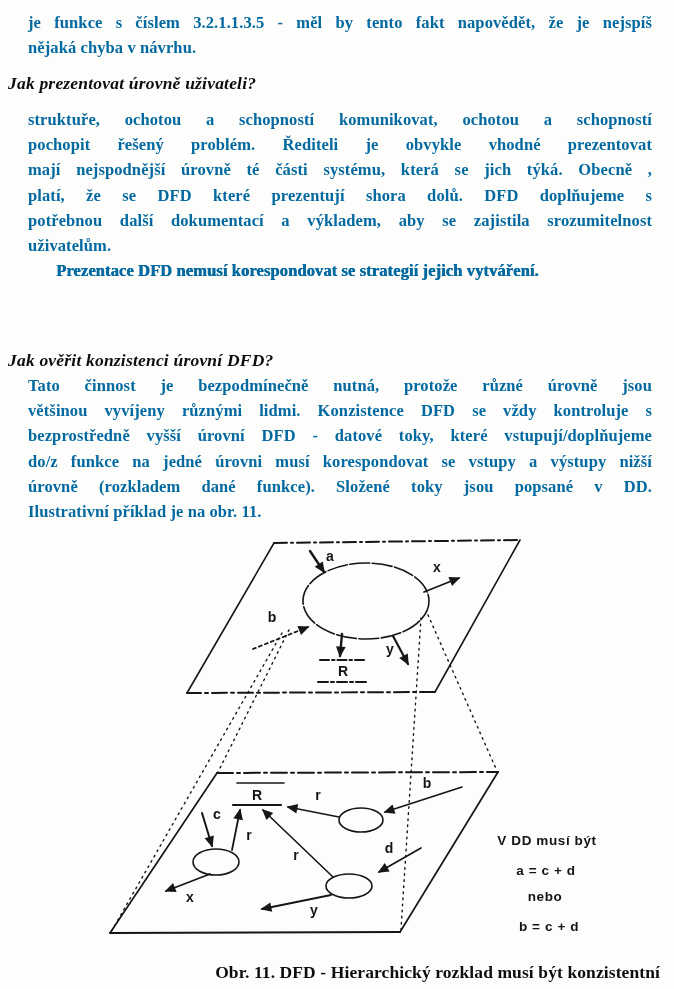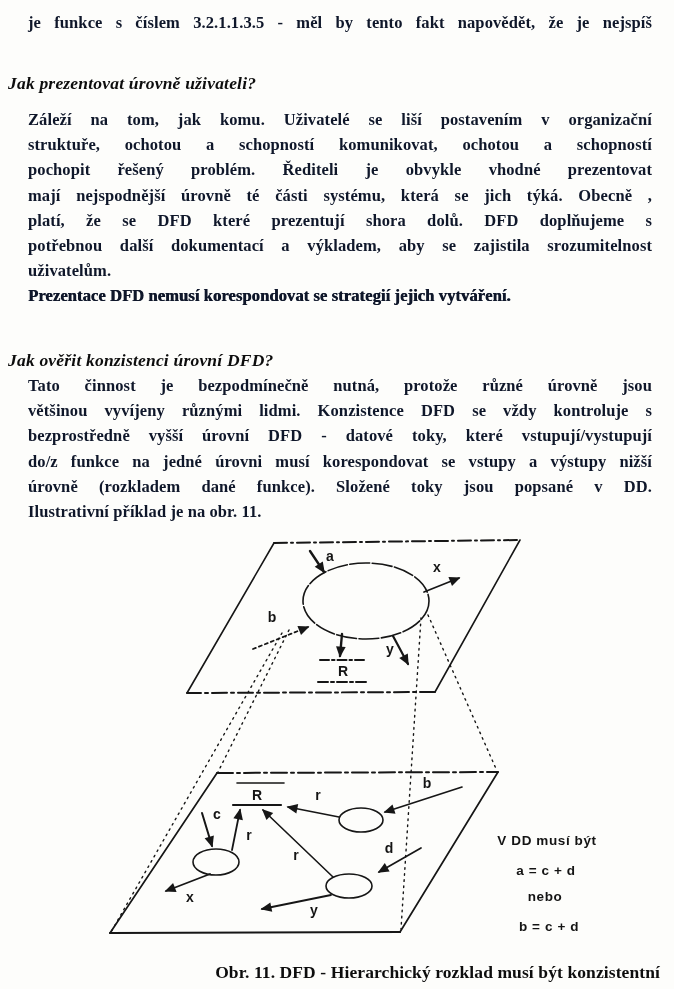--- a/index.html
+++ b/index.html
@@ -5,25 +5,25 @@
   html,body{margin:0;padding:0;}
   body{
     width:674px;height:989px;position:relative;overflow:hidden;
     background:#fdfdfb;color:#0d0d0d;
     font-family:"Liberation Serif", serif;
     -webkit-font-smoothing:antialiased;
   }
   .abs{position:absolute;}
   .bodytext{
     font-size:16.5px;line-height:25.2px;font-weight:700;
-    letter-spacing:0.1px;color:#0f172a;
+    letter-spacing:0.1px;color:#0369a1;
   }
   .ln{display:block;}
   .j{text-align:justify;text-align-last:justify;}
-  .xb{text-shadow:0.55px 0 0 currentColor;} 
+  .xb{text-shadow:0.55px 0 0 currentColor;margin-left:28px;} 
   .qhead{
     font-size:17.5px;line-height:22px;font-style:italic;font-weight:700;
     letter-spacing:0.2px;
   }
   .caption{
     font-size:17.5px;font-weight:700;letter-spacing:0.1px;
   }
   svg text{
     font-family:"Liberation Sans", sans-serif;
     font-weight:700;font-size:14px;fill:#141414;
@@ -31,41 +31,41 @@
   svg text.note{
     font-weight:600;font-size:13.5px;letter-spacing:0.6px;
   }
   svg .stk{stroke:#161616;fill:none;stroke-linecap:round;}
 </style>
 </head>
 <body>
 
 <div class="abs bodytext" style="top:10px;left:28px;width:624px;">
   <span class="ln j">je funkce s číslem 3.2.1.1.3.5 - měl by tento fakt napovědět, že je nejspíš</span>
+  <span class="ln">nějaká chyba v návrhu.</span>
 </div>
 
 <div class="abs qhead" style="top:72px;left:8px;width:640px;">Jak prezentovat úrovně uživateli?</div>
 
 <div class="abs bodytext" style="top:107px;left:28px;width:624px;">
-  <span class="ln j">Záleží na tom, jak komu. Uživatelé se liší postavením v organizační</span>
   <span class="ln j">struktuře, ochotou a schopností komunikovat, ochotou a schopností</span>
   <span class="ln j">pochopit řešený problém. Řediteli je obvykle vhodné prezentovat</span>
   <span class="ln j">mají nejspodnější úrovně té části systému, která se jich týká. Obecně ,</span>
   <span class="ln j">platí, že se DFD které prezentují shora dolů. DFD doplňujeme s</span>
   <span class="ln j">potřebnou další dokumentací a výkladem, aby se zajistila srozumitelnost</span>
   <span class="ln">uživatelům.</span>
   <span class="ln xb">Prezentace DFD nemusí korespondovat se strategií jejich vytváření.</span>
 </div>
 
 <div class="abs qhead" style="top:349px;left:8px;width:640px;">Jak ověřit konzistenci úrovní DFD?</div>
 
 <div class="abs bodytext" style="top:373px;left:28px;width:624px;">
   <span class="ln j">Tato činnost je bezpodmínečně nutná, protože různé úrovně jsou</span>
   <span class="ln j">většinou vyvíjeny různými lidmi. Konzistence DFD se vždy kontroluje s</span>
-  <span class="ln j">bezprostředně vyšší úrovní DFD - datové toky, které vstupují/vystupují</span>
+  <span class="ln j">bezprostředně vyšší úrovní DFD - datové toky, které vstupují/doplňujeme</span>
   <span class="ln j">do/z funkce na jedné úrovni musí korespondovat se vstupy a výstupy nižší</span>
   <span class="ln j">úrovně (rozkladem dané funkce). Složené toky jsou popsané v DD.</span>
   <span class="ln">Ilustrativní příklad je na obr. 11.</span>
 </div>
 
 <svg class="abs" style="top:530px;left:0;" width="674" height="420" viewBox="0 0 674 420">
   <defs>
     <marker id="ah" markerUnits="userSpaceOnUse" markerWidth="13" markerHeight="11" viewBox="0 0 10 10" refX="8.6" refY="5" orient="auto-start-reverse">
       <path d="M0,0.6 L10,5 L0,9.4 z" fill="#161616"></path>
     </marker>

